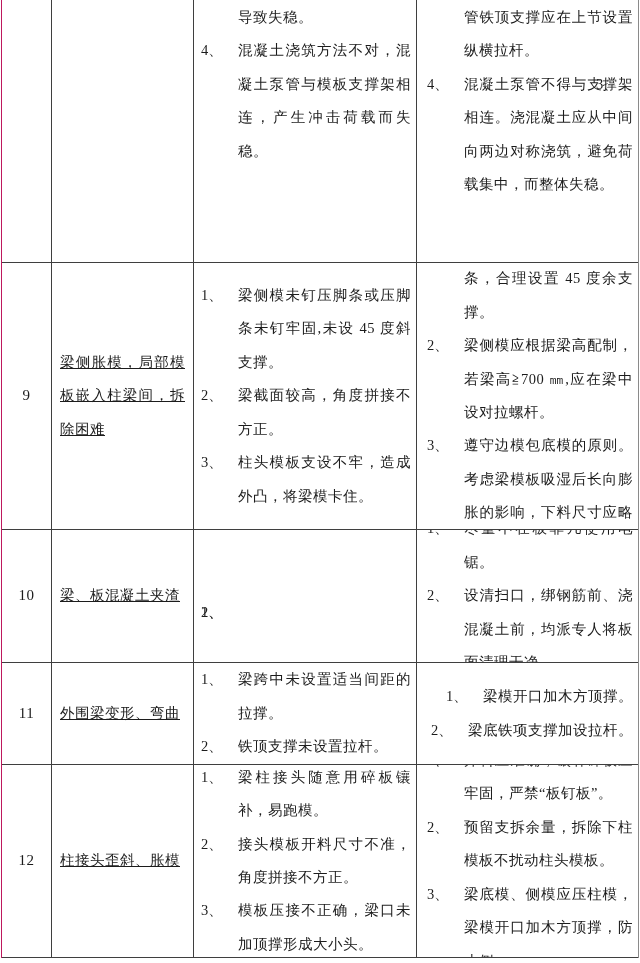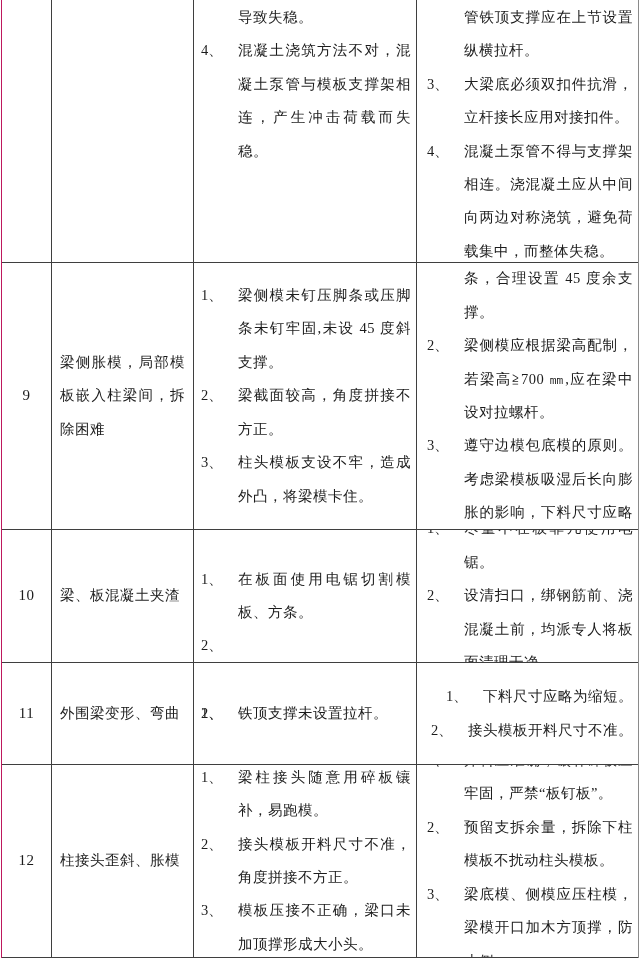--- a/index.html
+++ b/index.html
@@ -28,21 +28,21 @@
     box-sizing:border-box;
     border-right:1px solid #3f3f3f;
     display:flex;flex-direction:column;justify-content:center;
     overflow:hidden;
     font-size:14.5px;
     line-height:33.4px;
     letter-spacing:0.5px;
   }
   .cell:last-child{border-right:none;}
   .c-num{align-items:center;font-size:15px;font-family:"Liberation Serif","DejaVu Serif",serif;}
-  .c-problem{padding:4px 8px;text-align:justify;text-justify:inter-character;}
+  .c-problem{padding:4px 8px;text-align:justify;text-justify:inter-character;text-decoration:underline;}
   .c-list{padding:2px 5px 2px 7px;}
   .c-measures{padding-left:10px;align-items:flex-end;}
   .item{position:relative;padding-left:37px;text-align:justify;text-justify:inter-character;}
   .item .inum{position:absolute;left:0;top:0;width:37px;letter-spacing:0;}
   .item.cont{}
   .trow.cont-row .cell{justify-content:flex-start;padding-top:1px;}
 </style>
 </head>
 <body>
 
@@ -54,21 +54,21 @@
         </div>
         <div class="cell c-problem">
           <div></div>
         </div>
         <div class="cell c-list c-causes">
           <div class="item cont"><span class="inum"></span><span>导致失稳。</span></div>
           <div class="item"><span class="inum">4、</span><span>混凝土浇筑方法不对，混凝土泵管与模板支撑架相连，产生冲击荷载而失稳。</span></div>
         </div>
         <div class="cell c-list c-measures">
           <div class="item cont"><span class="inum"></span><span>管铁顶支撑应在上节设置纵横拉杆。</span></div>
-          <div class="item"><span class="inum">3、</span><span>大梁底必须双扣件抗滑，立杆接长应用对接扣件。</span></div>
+          <div class="item"><span class="inum">3、</span></div>
           <div class="item"><span class="inum">4、</span><span>混凝土泵管不得与支撑架相连。浇混凝土应从中间向两边对称浇筑，避免荷载集中，而整体失稳。</span></div>
         </div>
       </div>
       <div class="trow" style="height: 267px;">
         <div class="cell c-num">
           <span>9</span>
         </div>
         <div class="cell c-problem">
           <div>梁侧胀模，局部模板嵌入柱梁间，拆除困难</div>
         </div>
@@ -84,42 +84,42 @@
         </div>
       </div>
       <div class="trow" style="height: 133px;">
         <div class="cell c-num">
           <span>10</span>
         </div>
         <div class="cell c-problem">
           <div>梁、板混凝土夹渣</div>
         </div>
         <div class="cell c-list c-causes">
-          <div class="item"><span class="inum">1、</span><span>在板面使用电锯切割模板、方条。</span></div>
+          <div class="item"><span class="inum">1、</span></div>
           <div class="item"><span class="inum">2、</span></div>
         </div>
         <div class="cell c-list c-measures">
           <div class="item"><span class="inum">1、</span><span>尽量不在板非凡使用电锯。</span></div>
           <div class="item"><span class="inum">2、</span><span>设清扫口，绑钢筋前、浇混凝土前，均派专人将板面清理干净。</span></div>
         </div>
       </div>
       <div class="trow" style="height: 102px;">
         <div class="cell c-num">
           <span>11</span>
         </div>
         <div class="cell c-problem">
           <div>外围梁变形、弯曲</div>
         </div>
         <div class="cell c-list c-causes">
-          <div class="item"><span class="inum">1、</span></div>
+          <div class="item"><span class="inum">1、</span><span>梁跨中未设置适当间距的拉撑。</span></div>
           <div class="item"><span class="inum">2、</span><span>铁顶支撑未设置拉杆。</span></div>
         </div>
         <div class="cell c-list c-measures">
-          <div class="item"><span class="inum">1、</span><span>下料尺寸应略为缩短。</span></div>
-          <div class="item"><span class="inum">2、</span><span>接头模板开料尺寸不准。</span></div>
+          <div class="item"><span class="inum">1、</span><span>梁模开口加木方顶撑。</span></div>
+          <div class="item"><span class="inum">2、</span><span>梁底铁项支撑加设拉杆。</span></div>
         </div>
       </div>
       <div class="trow" style="height: 193px;">
         <div class="cell c-num">
           <span>12</span>
         </div>
         <div class="cell c-problem">
           <div>柱接头歪斜、胀模</div>
         </div>
         <div class="cell c-list c-causes">

